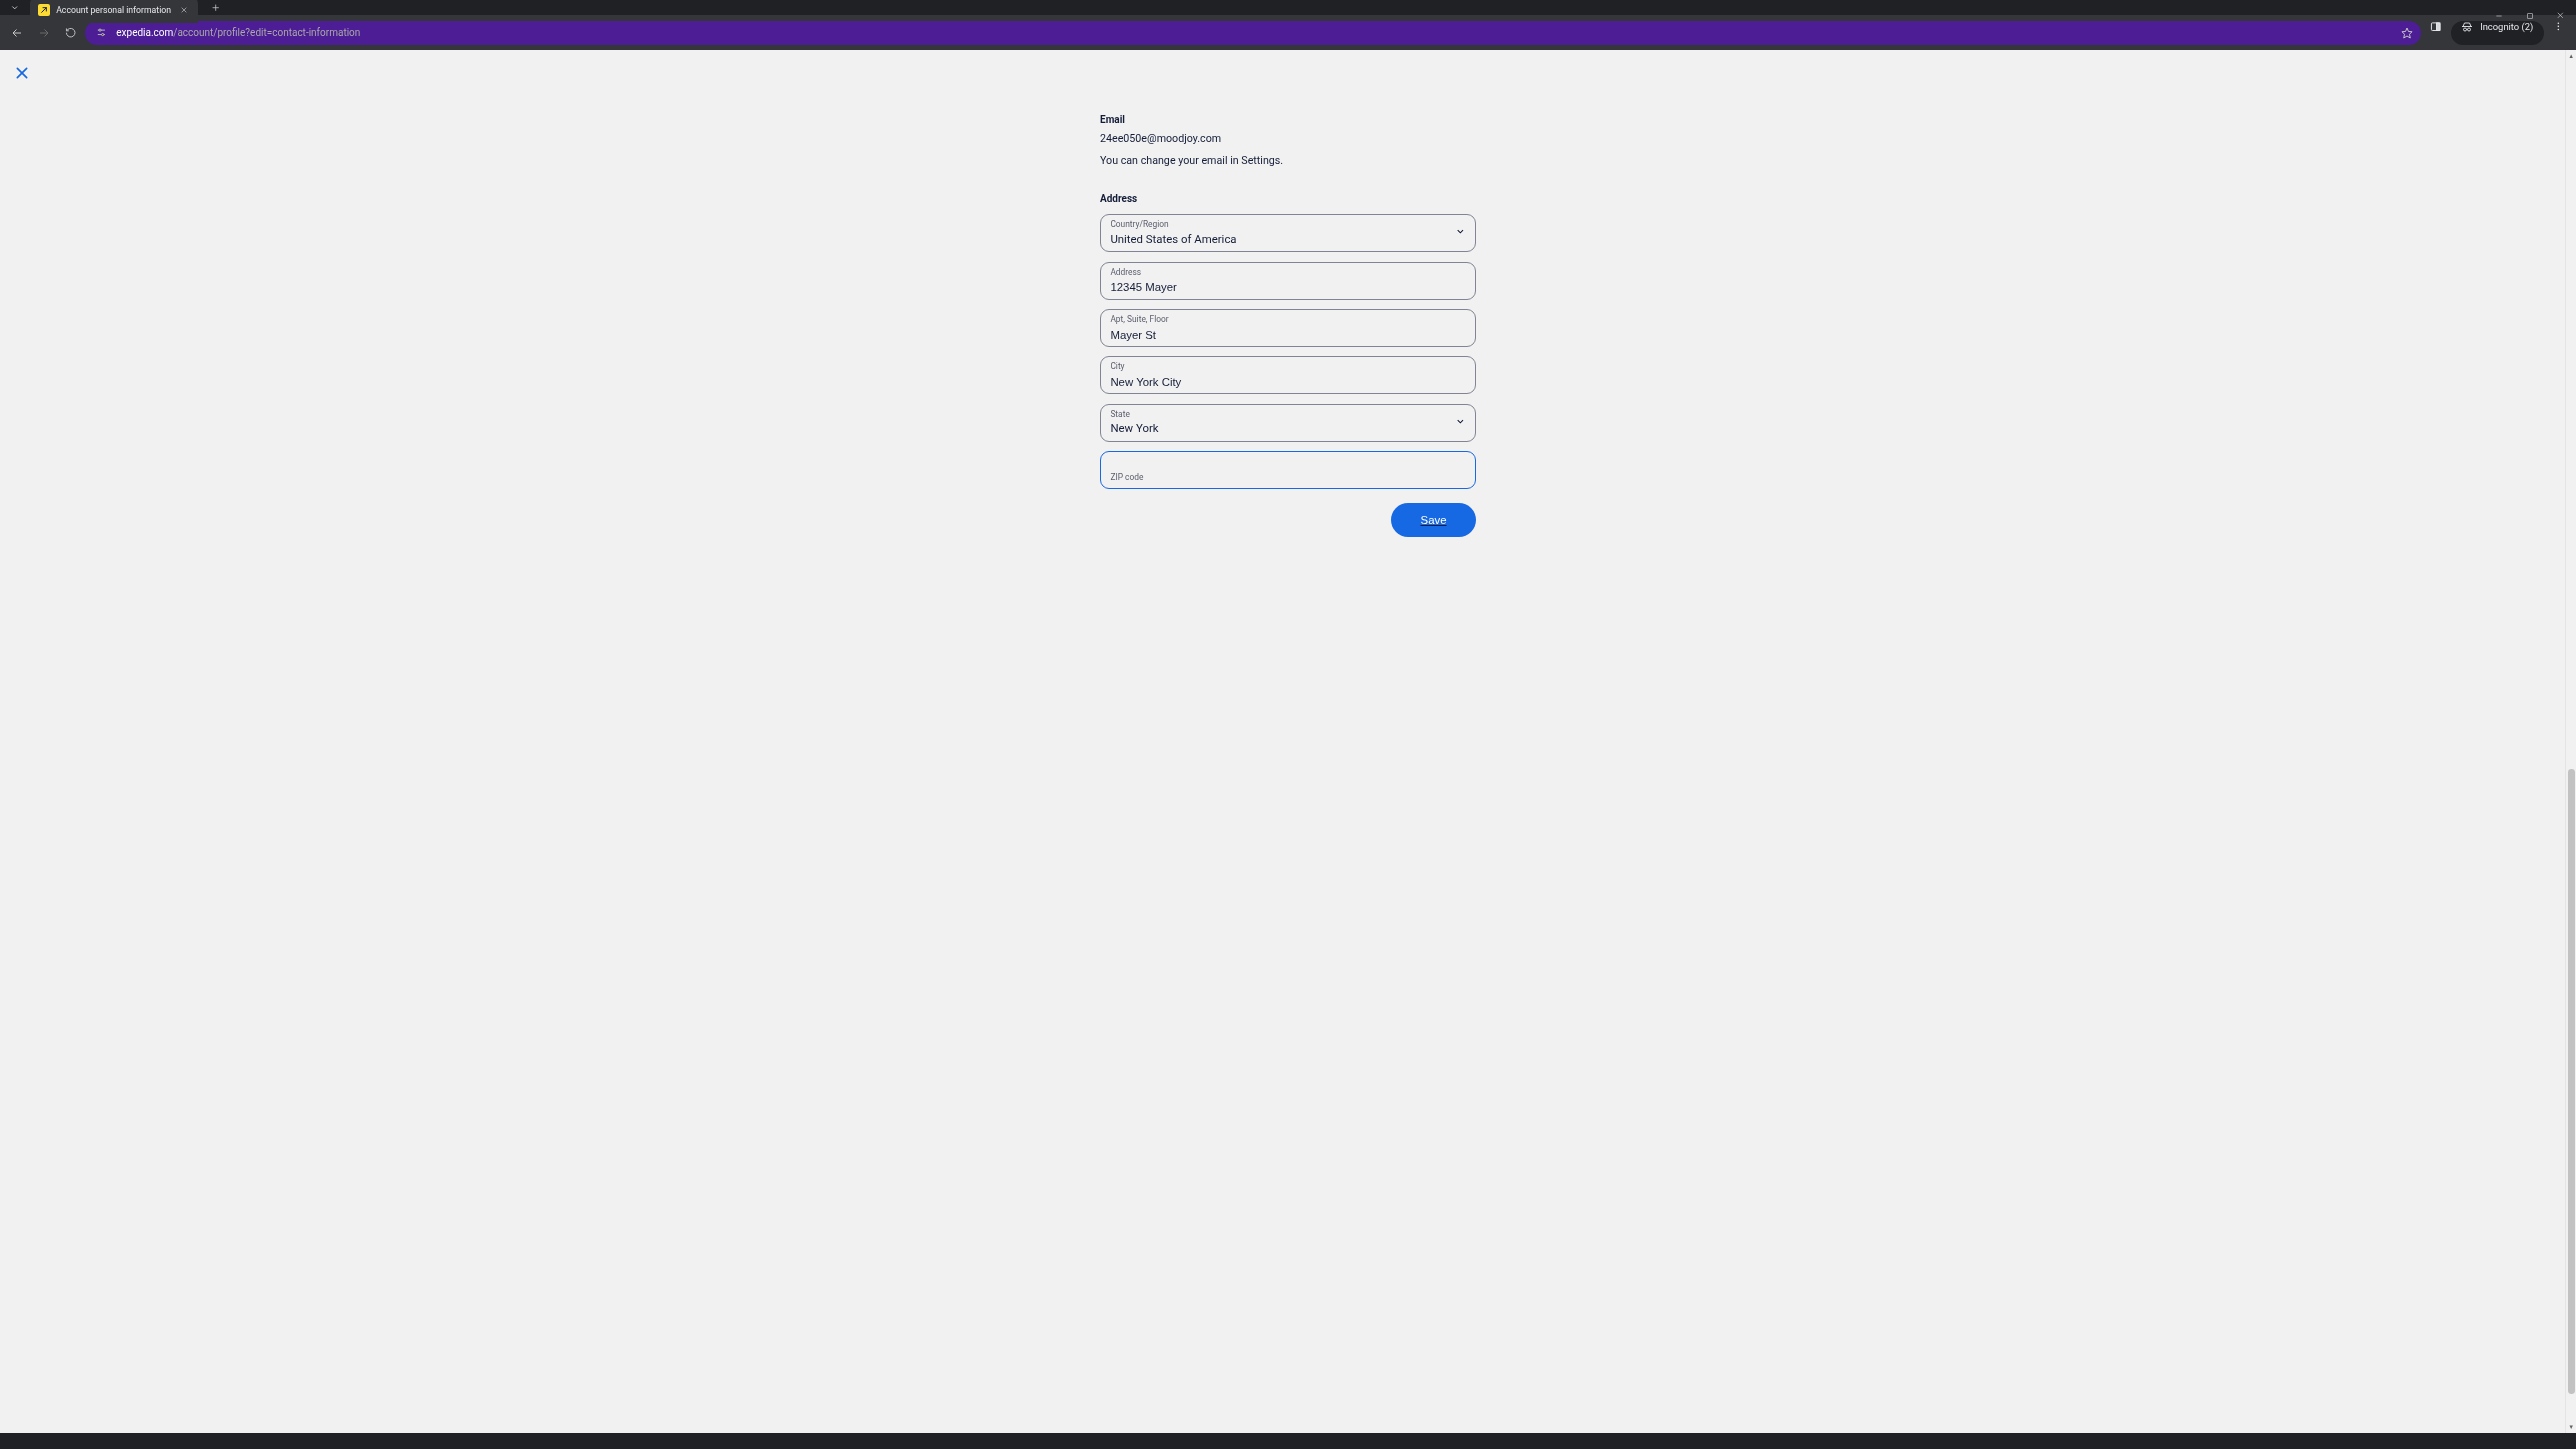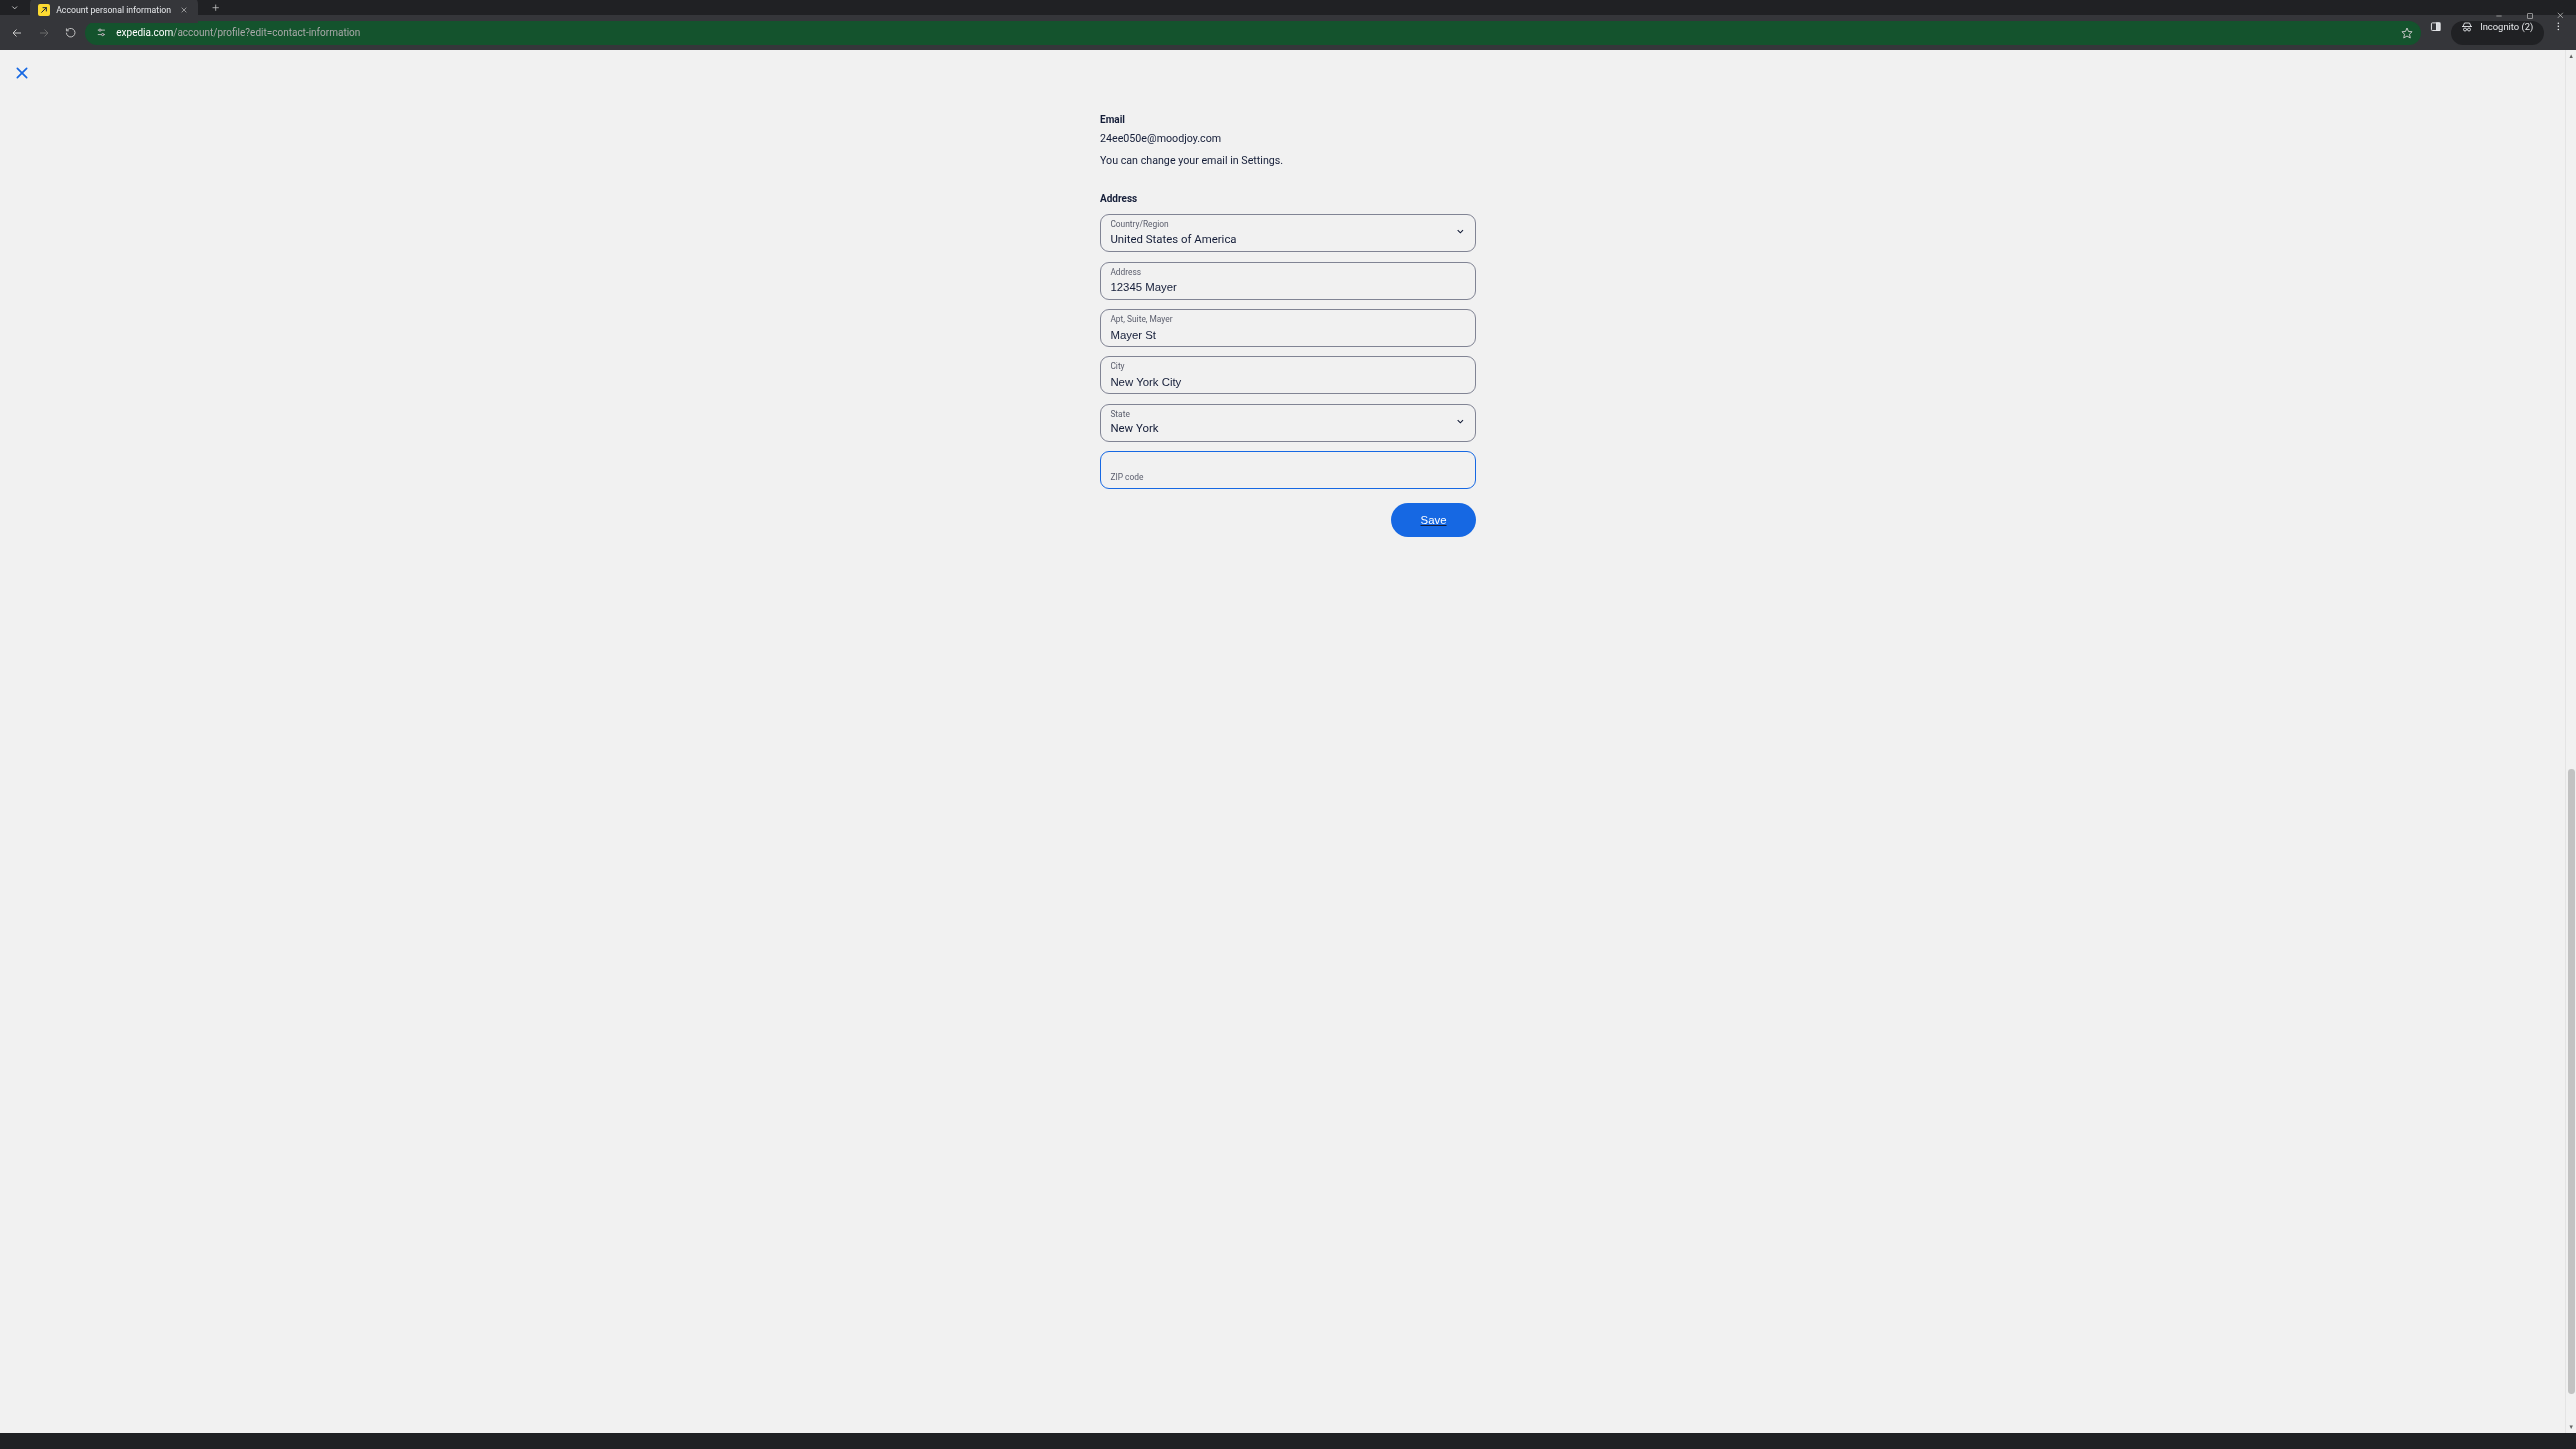--- a/index.html
+++ b/index.html
@@ -57,21 +57,21 @@
     display:flex; align-items:center;
     background: #35363a;
     height: 35px;
     padding: 0 5.4px;
     gap: 2.7px;
   }
   .nav-btn { width:24px; height:24px; display:flex; align-items:center; justify-content:center; color:#c7c7c7; border-radius:50%; }
   .nav-btn.disabled { color:#6b6b6b; }
   .omnibox {
     flex:1; height:24px;
-    background:#14532d;
+    background:#4c1d95;
     border-radius:12px;
     display:flex; align-items:center;
     padding: 0 5.4px 0 8px;
     gap:8px;
     color:#e8eaed;
   }
   .site-settings { width:14.8px; height:14.8px; display:flex; align-items:center; justify-content:center; color:#c7c7c7; }
   .url { flex:1; font-size:10px; color:#e8eaed; white-space:nowrap; overflow:hidden; }
   .url .domain { color:#ffffff; }
   .url .path { color:#a9a9a9; }
@@ -305,21 +305,21 @@
           </svg>
       </span>
     </div>
 
     <div class="field">
       <span class="float-label">Address</span>
       <input class="value" type="text" value="12345 Mayer" style="">
     </div>
 
     <div class="field">
-      <span class="float-label">Apt, Suite, Mayer</span>
+      <span class="float-label">Apt, Suite, Floor</span>
       <input class="value" type="text" value="Mayer St" style="">
     </div>
 
     <div class="field">
       <span class="float-label">City</span>
       <input class="value" type="text" value="New York City" style="">
     </div>
 
     <div class="field select">
       <span class="float-label">State</span>

